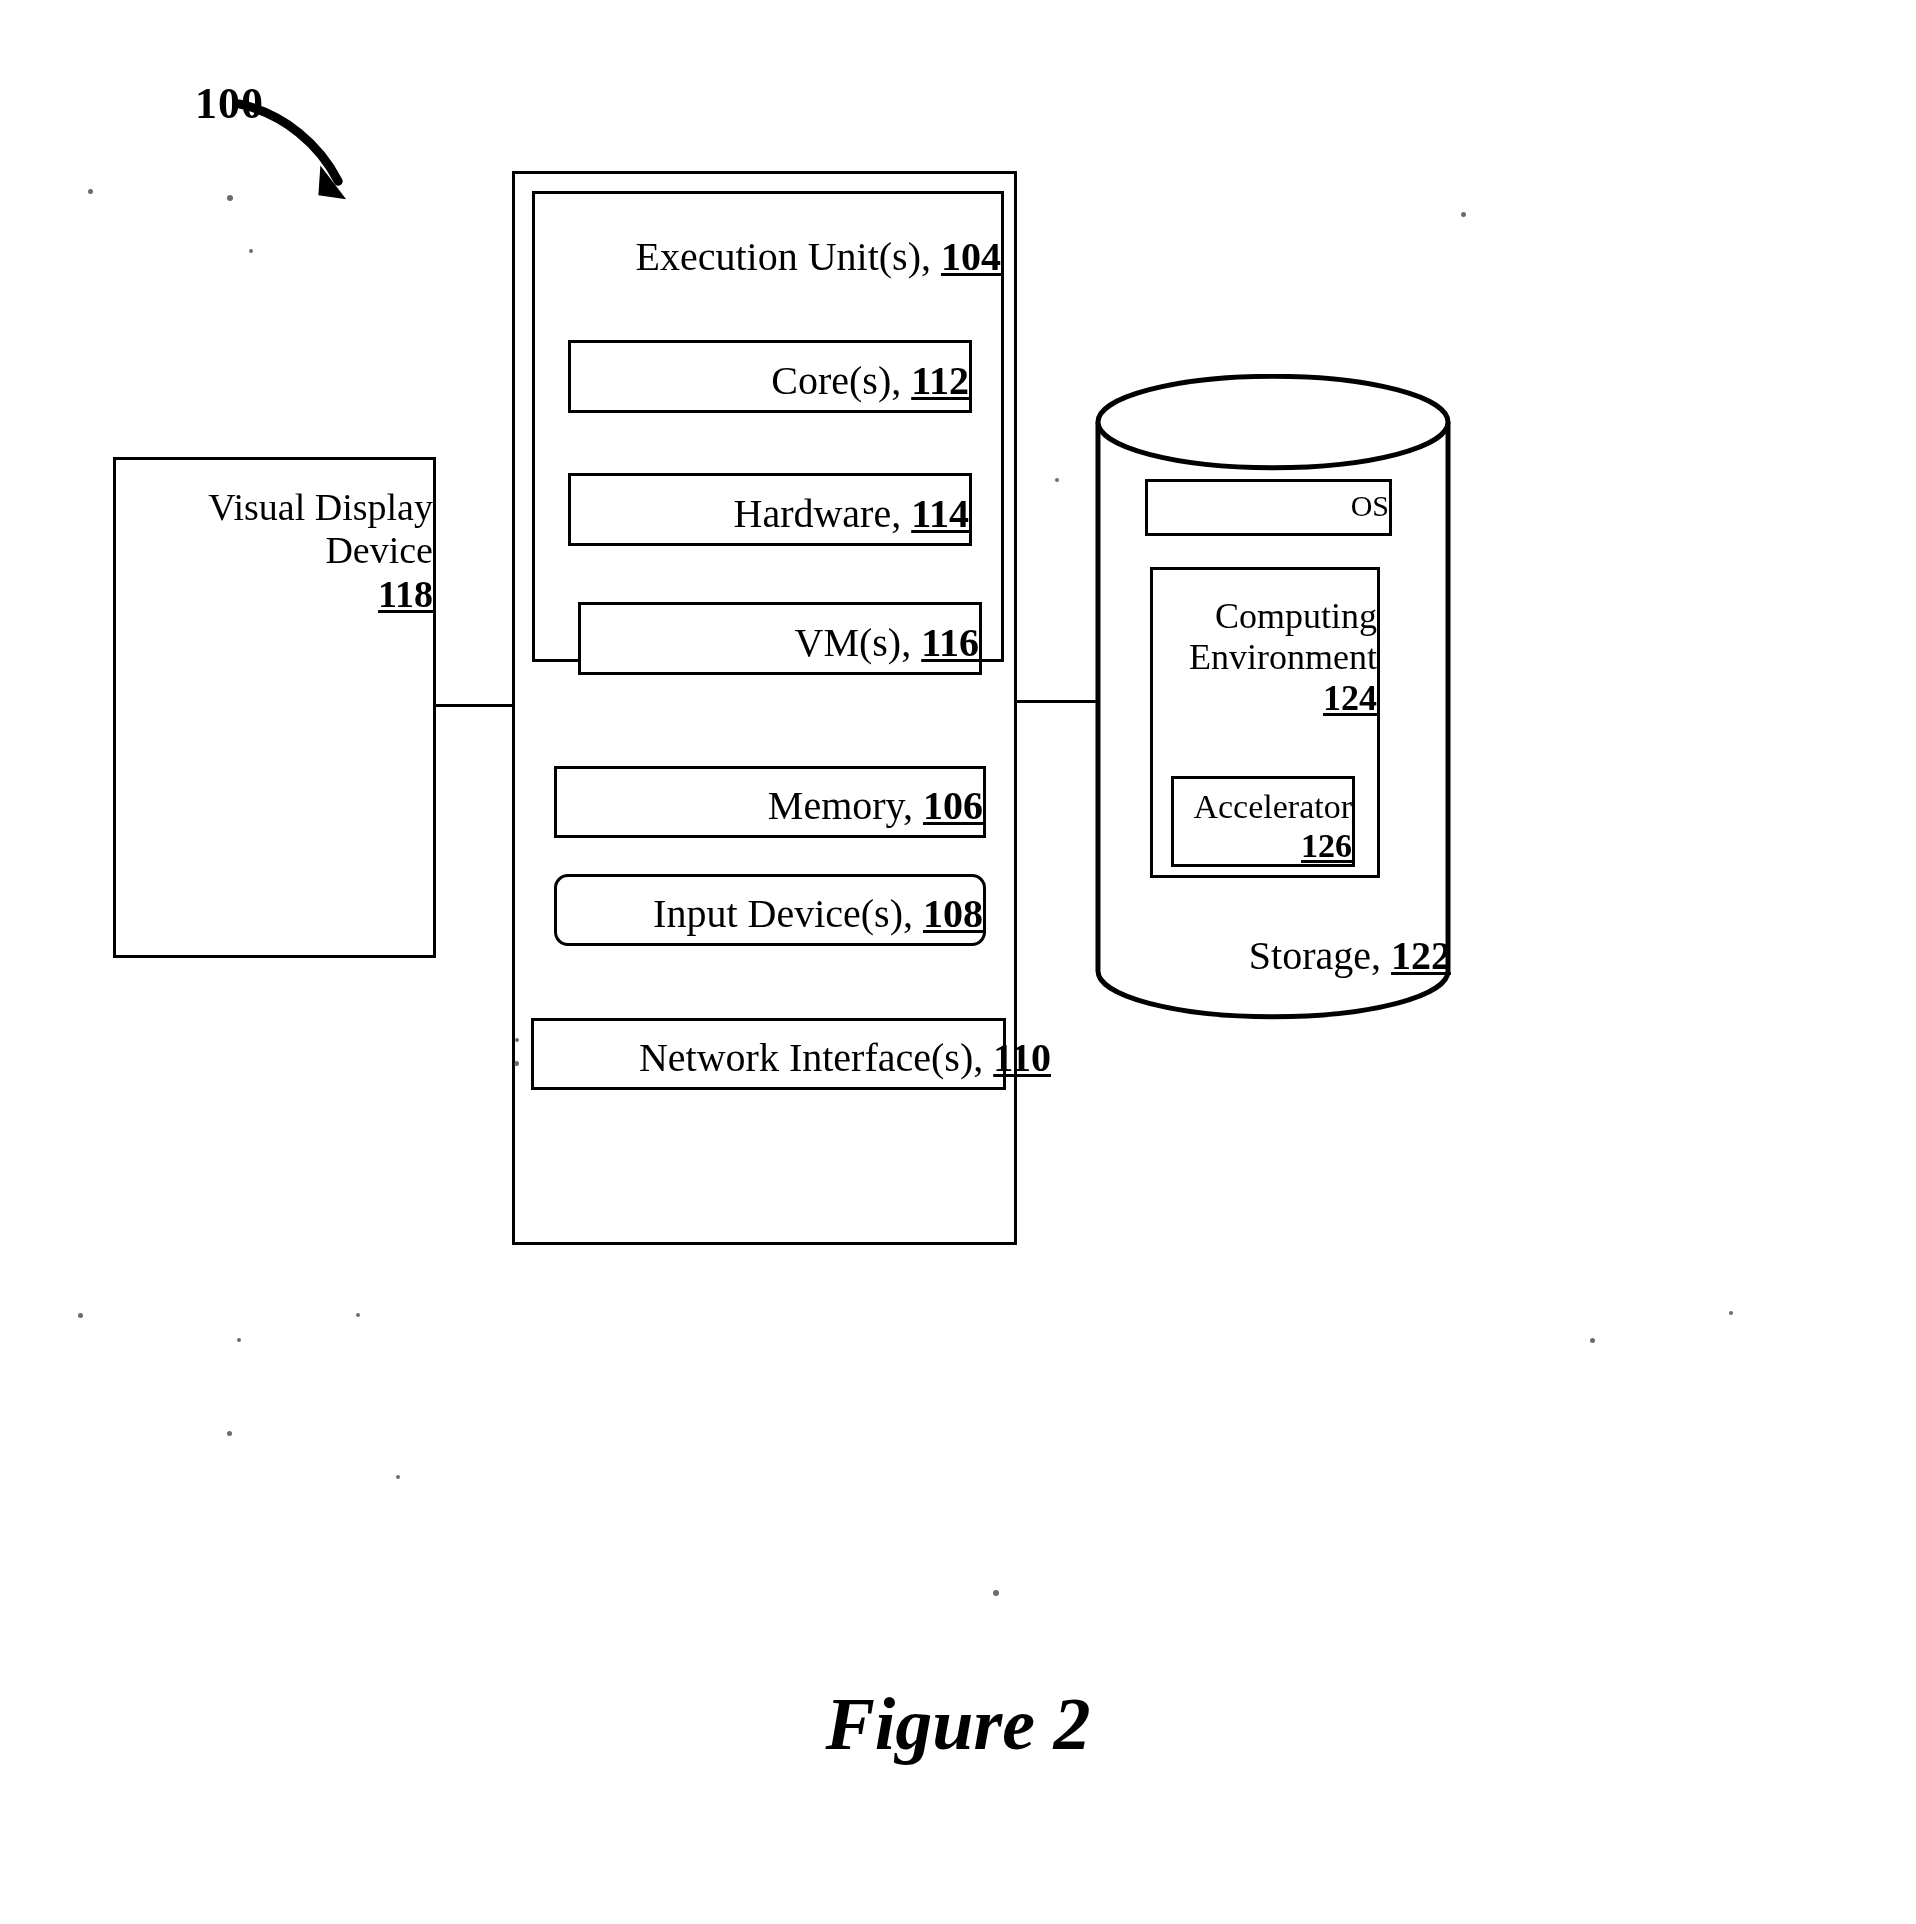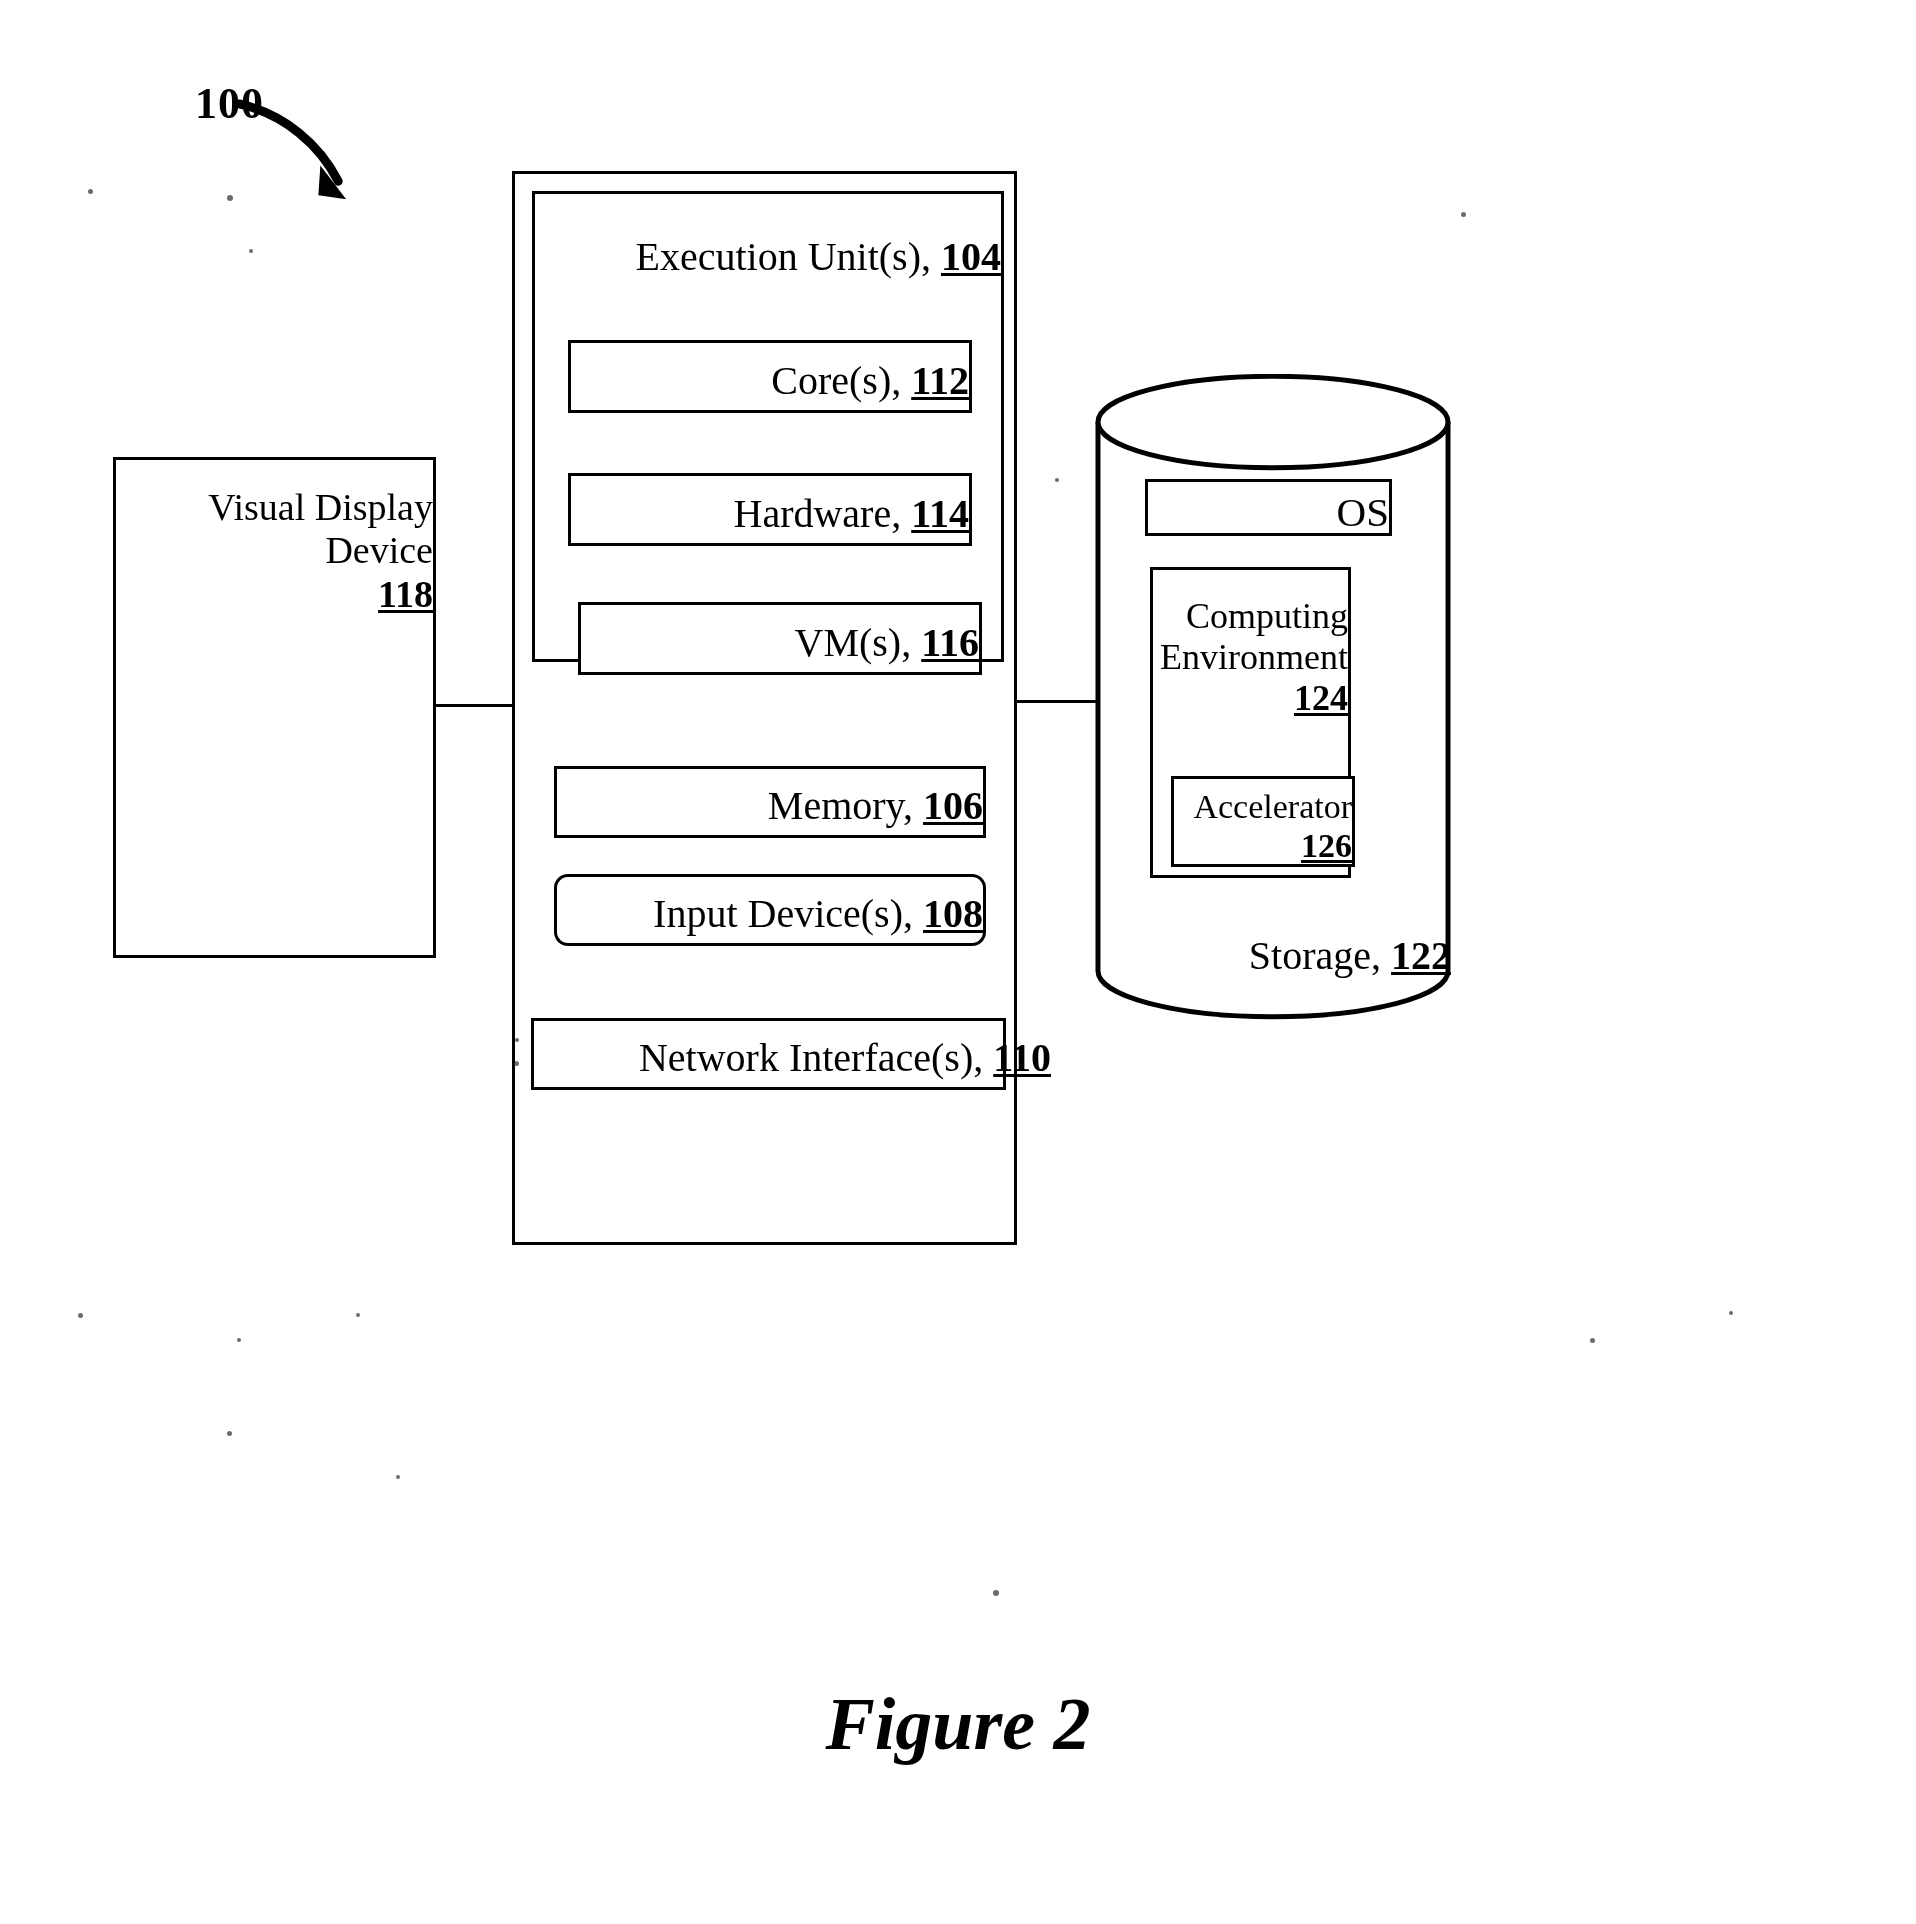--- a/index.html
+++ b/index.html
@@ -175,24 +175,24 @@
   </div>
 
   <div id="storage-cylinder">
     <svg width="356" height="647" viewBox="0 0 358 650">
       <path d="M 3 48 L 3 600 A 176 46 0 0 0 355 600 L 355 48" fill="#ffffff" stroke="#000" stroke-width="5"></path>
       <ellipse cx="179" cy="48" rx="176" ry="46" fill="#ffffff" stroke="#000" stroke-width="5"></ellipse>
     </svg>
   </div>
 
   <div class="box" style="left:1145px; top:479px; width:247px; height:57px;">
-    <div class="lbl" style="left:0; top:7px; width:100%; font-size:41px;">OS</div>
-  </div>
-
-  <div class="box" style="left:1150px; top:567px; width:201px; height:311px;">
+    <div class="lbl" style="left:0; top:7px; width:100%; font-size:30px;">OS</div>
+  </div>
+
+  <div class="box" style="left:1150px; top:567px; width:230px; height:311px;">
     <div class="lbl" style="left:0; top:26px; width:100%; font-size:36px;">
       <span>Computing</span><br>
       <span>Environment</span><br>
       <span class="refnum">124</span>
     </div>
 
     <div class="box" style="left:18px; top:206px; width:184px; height:91px;">
       <div class="lbl" style="left:0; top:9px; width:100%; font-size:34px;">
         <span>Accelerator</span><br>
         <span class="refnum">126</span>

